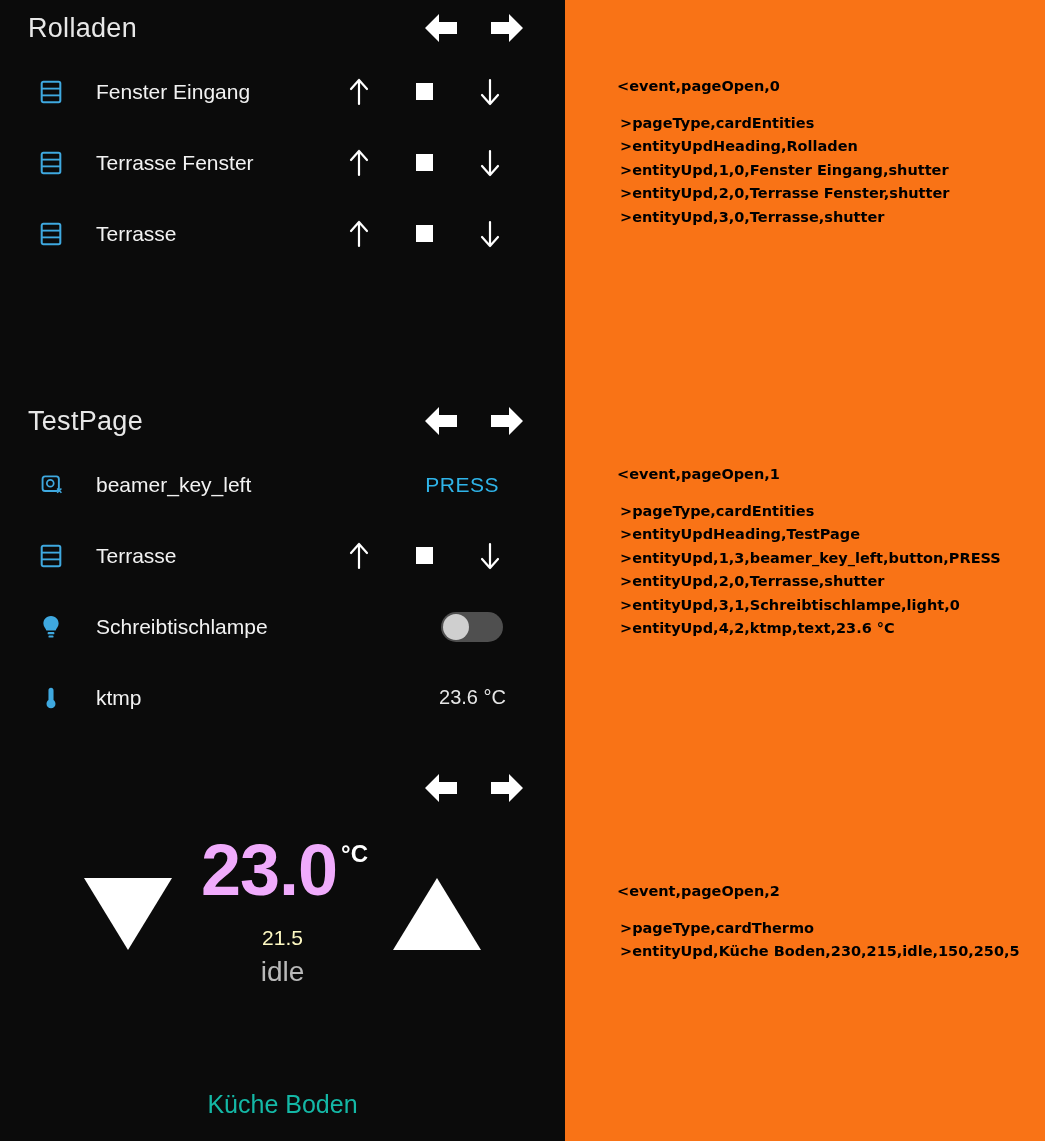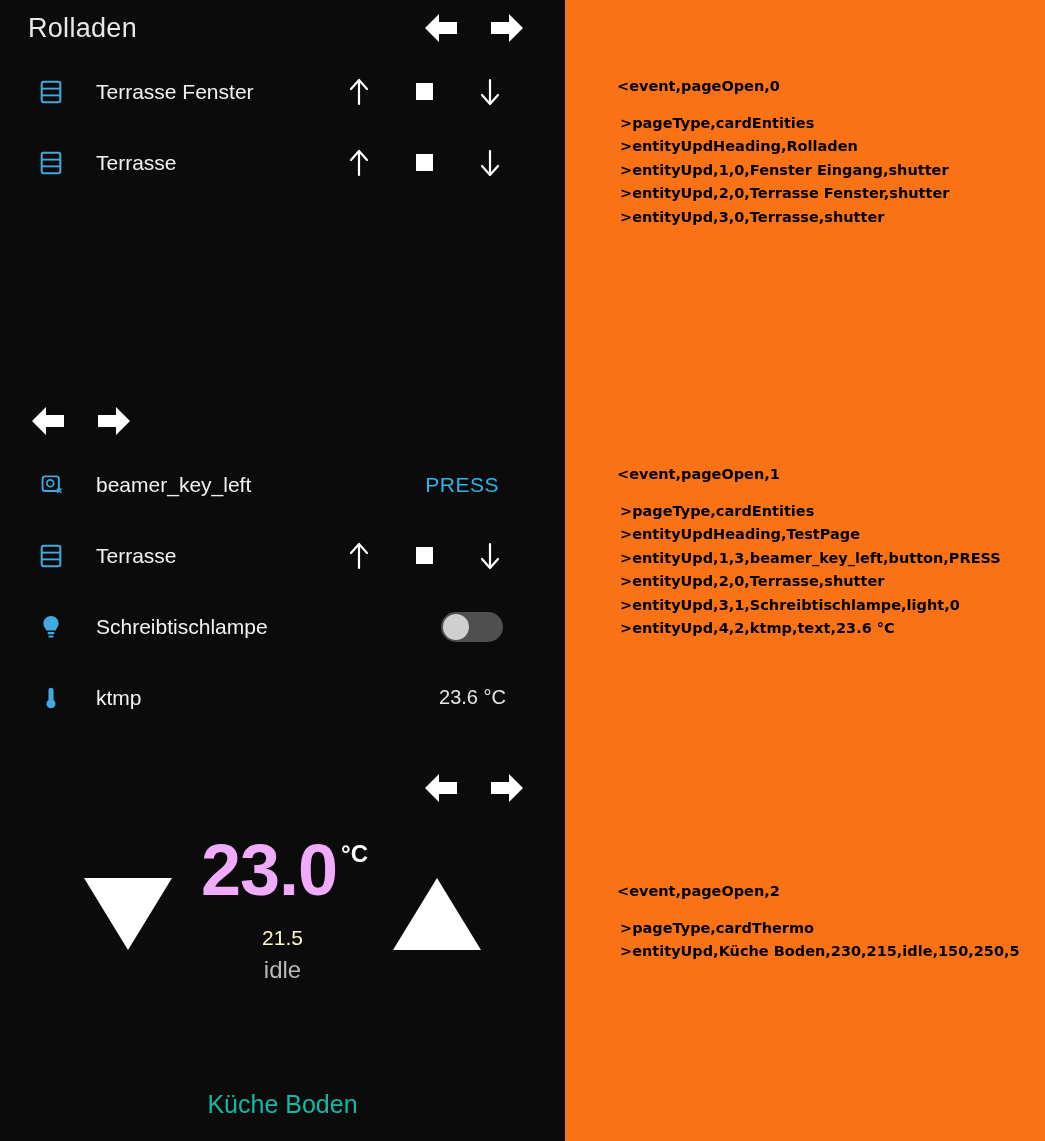--- a/index.html
+++ b/index.html
@@ -183,21 +183,21 @@
     left: 4px;
   }
   .temp-target {
     margin-top: 20px;
     font-size: 21px;
     color: #fef9c3;
     text-align: center;
   }
   .temp-state {
     margin-top: 6px;
-    font-size: 24px;
+    font-size: 28px;
     color: #b9b9b9;
     text-align: center;
   }
   .tri {
     position: absolute;
     width: 0;
     height: 0;
   }
   .tri-down {
     left: 84px;
@@ -261,30 +261,29 @@
         </span>
         <span class="arrow">
           <svg viewBox="0 0 40 34" width="40" height="34">
               <path d="M22 3 L36 17 L22 31 L22 23 L4 23 L4 11 L22 11 Z" fill="#ffffff"></path>
             </svg>
         </span>
       </div>
     </div>
     <div class="rows">
 
-
       <div class="row">
         <span class="row-icon">
           <svg viewBox="0 0 26 30" width="22" height="26">
               <rect x="2" y="3" width="22" height="24" rx="2" fill="none" stroke="#3fa9e0" stroke-width="2.4"></rect>
               <line x1="2" y1="11" x2="24" y2="11" stroke="#3fa9e0" stroke-width="2.2"></line>
               <line x1="2" y1="19" x2="24" y2="19" stroke="#3fa9e0" stroke-width="2.2"></line>
             </svg>
         </span>
-        <span class="row-label">Terrasse Fenster</span>
+        <span class="row-label">Fenster Eingang</span>
         <span class="row-ctrl shutter-ctrl">
           <span class="shutter-btn">
             <svg viewBox="0 0 26 30" width="26" height="30">
                 <path d="M13 3 L13 27 M13 3 L5 12 M13 3 L21 12" stroke="#ffffff" stroke-width="2.2" fill="none" stroke-linecap="round"></path>
               </svg>
           </span>
           <span class="stop-square"></span>
           <span class="shutter-btn">
             <svg viewBox="0 0 26 30" width="26" height="30">
                 <path d="M13 27 L13 3 M13 27 L5 18 M13 27 L21 18" stroke="#ffffff" stroke-width="2.2" fill="none" stroke-linecap="round"></path>
@@ -294,20 +293,44 @@
       </div>
 
       <div class="row">
         <span class="row-icon">
           <svg viewBox="0 0 26 30" width="22" height="26">
               <rect x="2" y="3" width="22" height="24" rx="2" fill="none" stroke="#3fa9e0" stroke-width="2.4"></rect>
               <line x1="2" y1="11" x2="24" y2="11" stroke="#3fa9e0" stroke-width="2.2"></line>
               <line x1="2" y1="19" x2="24" y2="19" stroke="#3fa9e0" stroke-width="2.2"></line>
             </svg>
         </span>
+        <span class="row-label">Terrasse Fenster</span>
+        <span class="row-ctrl shutter-ctrl">
+          <span class="shutter-btn">
+            <svg viewBox="0 0 26 30" width="26" height="30">
+                <path d="M13 3 L13 27 M13 3 L5 12 M13 3 L21 12" stroke="#ffffff" stroke-width="2.2" fill="none" stroke-linecap="round"></path>
+              </svg>
+          </span>
+          <span class="stop-square"></span>
+          <span class="shutter-btn">
+            <svg viewBox="0 0 26 30" width="26" height="30">
+                <path d="M13 27 L13 3 M13 27 L5 18 M13 27 L21 18" stroke="#ffffff" stroke-width="2.2" fill="none" stroke-linecap="round"></path>
+              </svg>
+          </span>
+        </span>
+      </div>
+
+      <div class="row">
+        <span class="row-icon">
+          <svg viewBox="0 0 26 30" width="22" height="26">
+              <rect x="2" y="3" width="22" height="24" rx="2" fill="none" stroke="#3fa9e0" stroke-width="2.4"></rect>
+              <line x1="2" y1="11" x2="24" y2="11" stroke="#3fa9e0" stroke-width="2.2"></line>
+              <line x1="2" y1="19" x2="24" y2="19" stroke="#3fa9e0" stroke-width="2.2"></line>
+            </svg>
+        </span>
         <span class="row-label">Terrasse</span>
         <span class="row-ctrl shutter-ctrl">
           <span class="shutter-btn">
             <svg viewBox="0 0 26 30" width="26" height="30">
                 <path d="M13 3 L13 27 M13 3 L5 12 M13 3 L21 12" stroke="#ffffff" stroke-width="2.2" fill="none" stroke-linecap="round"></path>
               </svg>
           </span>
           <span class="stop-square"></span>
           <span class="shutter-btn">
             <svg viewBox="0 0 26 30" width="26" height="30">
@@ -315,20 +338,21 @@
               </svg>
           </span>
         </span>
       </div>
 
     </div>
   </div>
 
   <div class="card" style="top:393px;">
     <div class="card-header">
+      <div class="card-title">TestPage</div>
       <div class="nav-arrows">
         <span class="arrow">
           <svg viewBox="0 0 40 34" width="40" height="34">
               <path d="M18 3 L4 17 L18 31 L18 23 L36 23 L36 11 L18 11 Z" fill="#ffffff"></path>
             </svg>
         </span>
         <span class="arrow">
           <svg viewBox="0 0 40 34" width="40" height="34">
               <path d="M22 3 L36 17 L22 31 L22 23 L4 23 L4 11 L22 11 Z" fill="#ffffff"></path>
             </svg>

